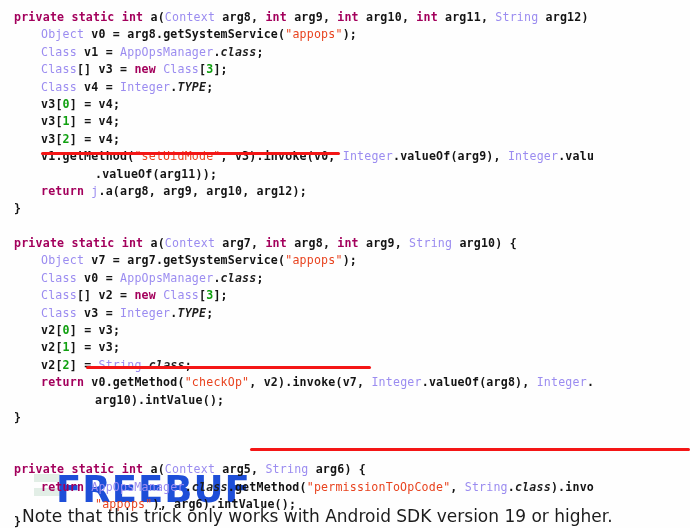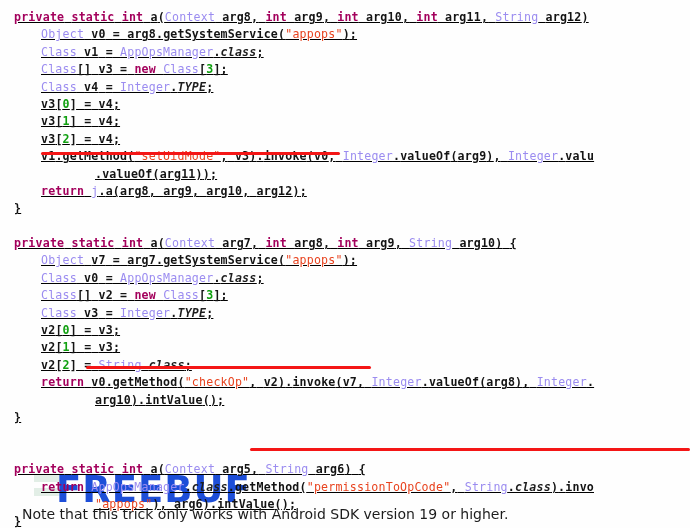--- a/index.html
+++ b/index.html
@@ -62,21 +62,21 @@
     line-height: 17.4px;
     letter-spacing: 0.2px;
     white-space: pre;
   }
   .ln {
     position: relative;
     height: 17.4px;
     white-space: pre;
     overflow: visible;
   }
-  .ln-inner { display: inline-block; white-space: pre; text-decoration: underline; }
+  .ln-inner { display: inline-block; white-space: pre; }
 
   
   .kw   { color: #a3005c; font-weight: bold; }          
   .typ  { color: #9b8cf0; }                             
   .str  { color: #e8431f; }                             
   .num  { color: #10a010; font-weight: bold; }          
   .pln  { color: #141414; font-weight: bold; }          
   .fld  { color: #1d1d1d; font-weight: bold; font-style: italic; }  
 
   
@@ -88,21 +88,21 @@
     z-index: 3;
   }
 
   
   #caption {
     position: absolute;
     left: 22px;
     top: 506px;
     z-index: 4;
     font-family: "DejaVu Sans", sans-serif;
-    font-size: 14px;
+    font-size: 17px;
     color: #1c1c1c;
     white-space: nowrap;
   }
 </style>
 </head>
 <body>
 
 <div id="page">
 
   <div id="watermark">

